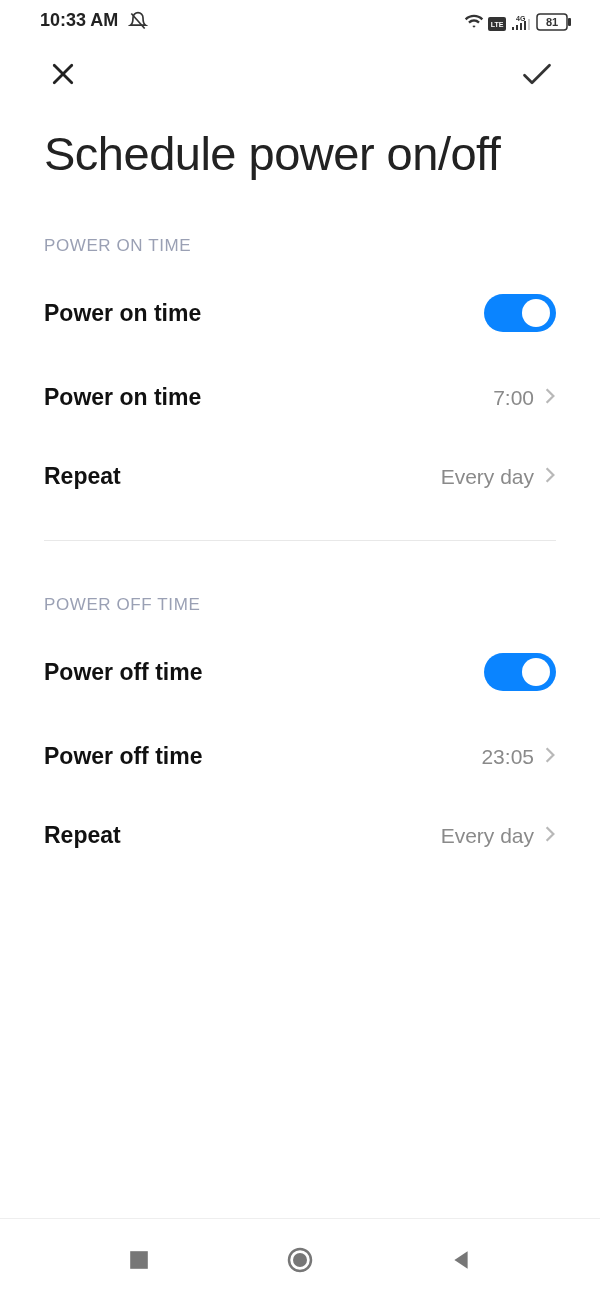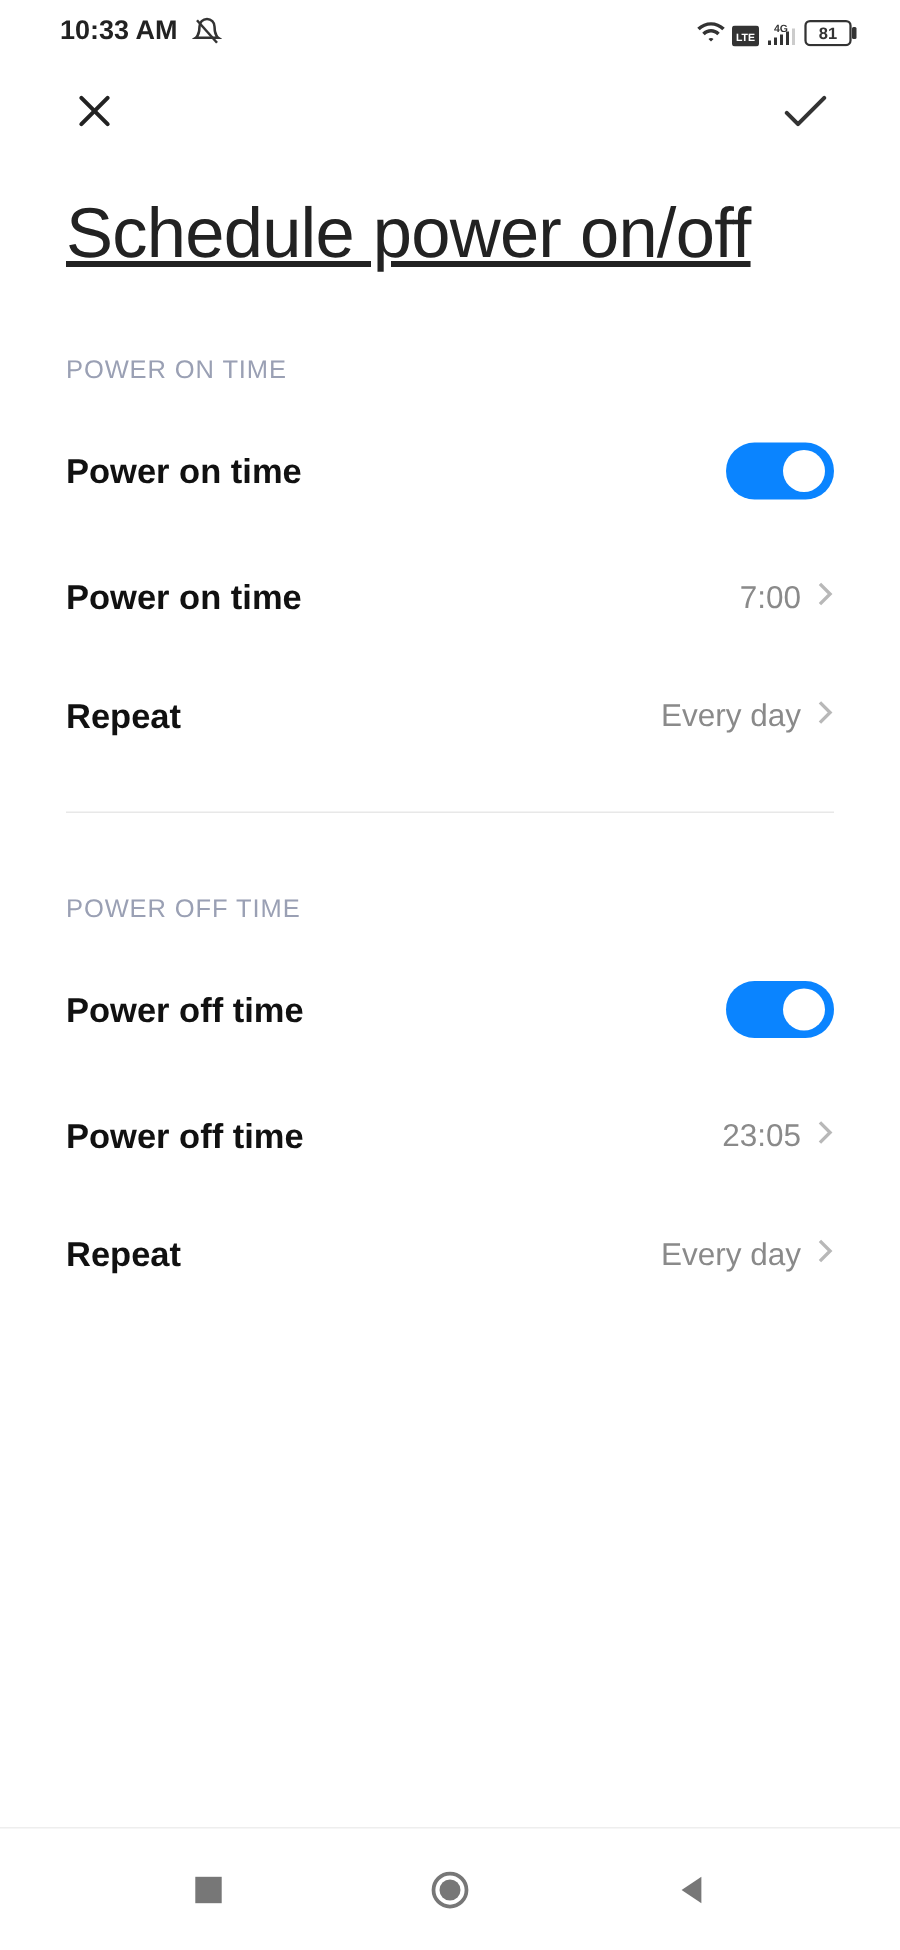--- a/index.html
+++ b/index.html
@@ -30,21 +30,20 @@
     align-items: center;
     padding: 22px 44px 12px 48px;
   }
   .title {
     padding: 20px 44px 40px 44px;
     font-size: 47px;
     font-weight: 400;
     color: #222;
     line-height: 1.22;
     letter-spacing: -0.5px;
-    text-decoration: underline;
   }
   .section-header {
     padding: 14px 44px 12px 44px;
     font-size: 17px;
     color: #9aa0b4;
     letter-spacing: 0.6px;
   }
   .row {
     display: flex;
     justify-content: space-between;

